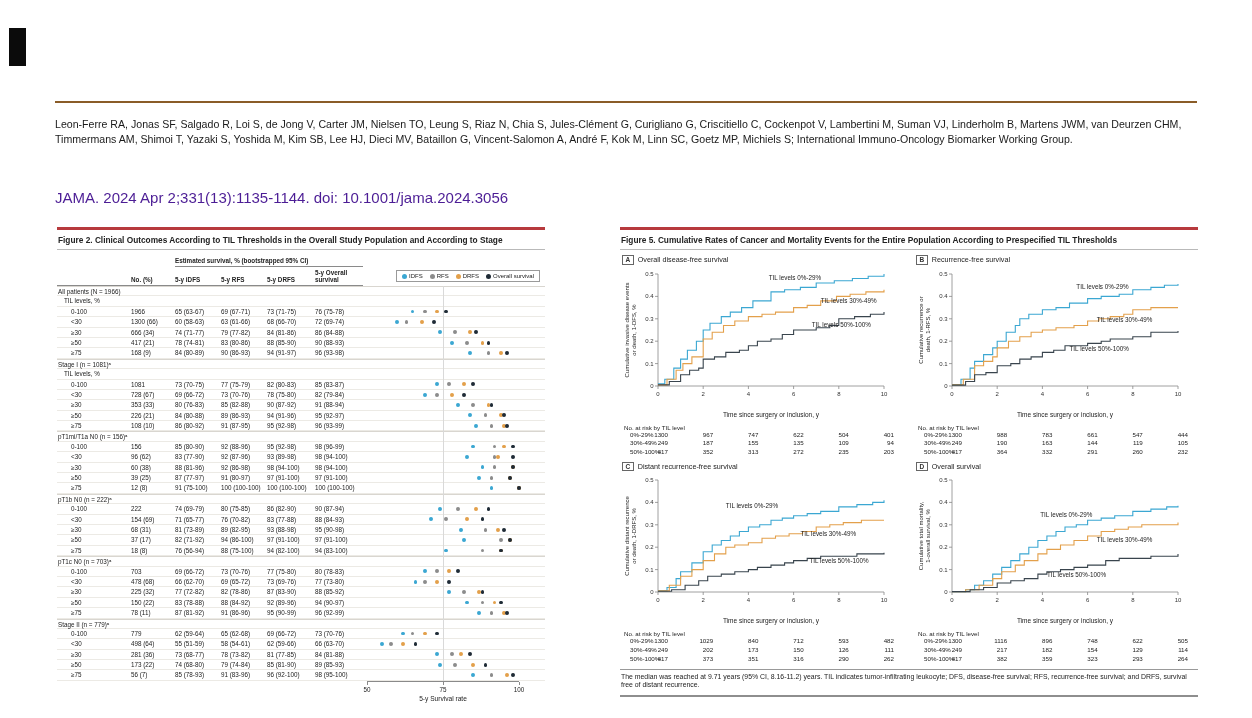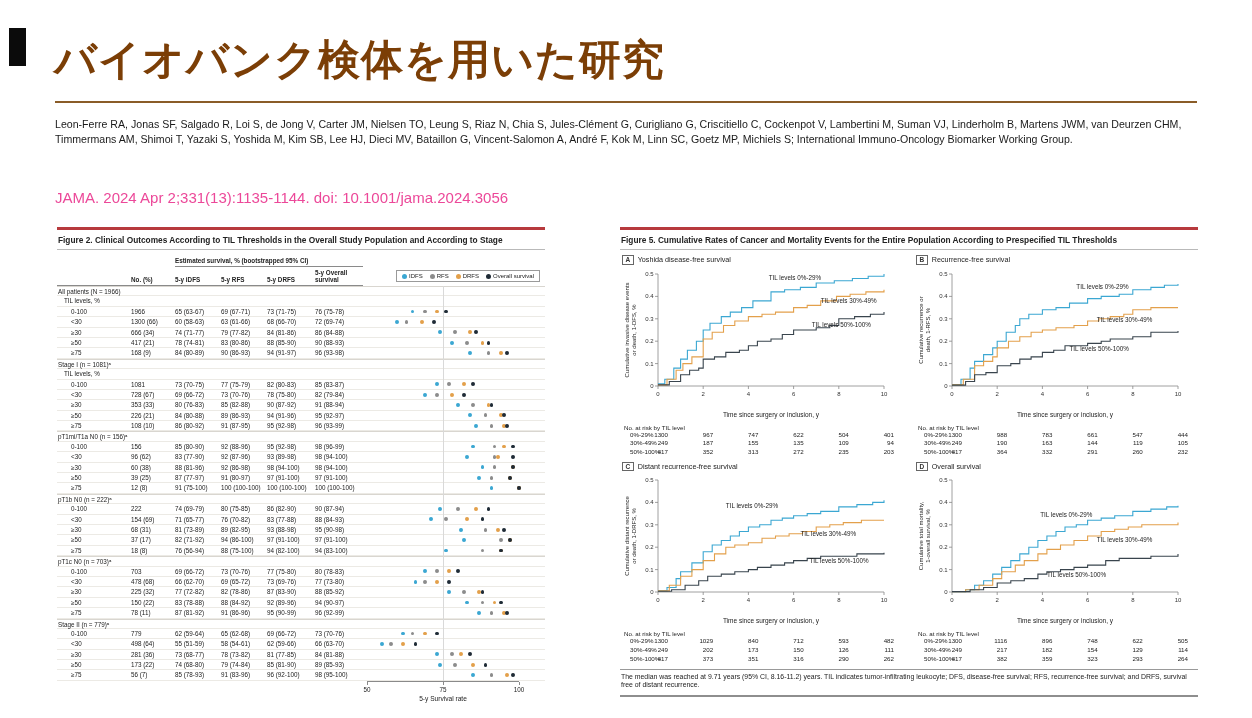--- a/index.html
+++ b/index.html
@@ -6,21 +6,21 @@
   html,body { background:#e9e9e9; }
   .slide { position:relative; width:1252px; height:718px; background:#ffffff;
            font-family:"Liberation Sans", sans-serif; overflow:hidden; }
   .corner { position:absolute; left:9px; top:28px; width:17px; height:38px; background:#0b0b0b; }
   .slide-title { position:absolute; left:54px; top:30px; font-size:42px; font-weight:bold;
                  color:#7b3e06; letter-spacing:1px; line-height:60px; }
   .title-rule { position:absolute; left:55px; top:101px; width:1142px; height:2px; background:#8a5c28; }
   .authors { position:absolute; left:55px; top:117px; width:1152px; font-size:10.6px;
              line-height:14.5px; color:#1a1a1a; }
   .paper-title { position:absolute; left:55px; top:161px; font-size:21px; font-weight:bold; color:#2b2b2b; }
-  .citation { position:absolute; left:55px; top:189px; font-size:15px; color:#ec4899; }
+  .citation { position:absolute; left:55px; top:189px; font-size:15px; color:#4c1d95; }
 
   .fig { position:absolute; top:227px; background:#fff; }
   .fig2 { left:57px; width:488px; height:480px; }
   .fig3 { left:620px; width:578px; height:480px; }
   .figrule { height:3px; background:#b73a3d; margin-bottom:3px; }
   .figtitle { font-size:8.3px; font-weight:bold; color:#222;
               border-bottom:1px solid #b9b9b9; padding:2px 2px 4px 1px; }
 
   
   .f2-head { margin-top:7px; font-size:6.3px; font-weight:bold; color:#222; width:306px; }
@@ -62,21 +62,20 @@
   .risk-lab { padding-left:8px; }
   .risk-v { position:absolute; top:0; width:28px; text-align:right; }
   .f3-footer { border-top:1px solid #999; border-bottom:2px solid #8e8e8e; margin-top:5px;
                padding:3px 2px 5px 1px; font-size:6.9px; line-height:8.6px; color:#222; }
 </style>
 </head>
 <body>
 
 <div class="slide">
   <div class="corner"></div>
-  <div class="slide-title">バイオバンク検体を用いた研究</div>
   <div class="title-rule"></div>
 
   <p class="authors"><span>Leon-Ferre RA, Jonas SF, Salgado R, Loi S, de Jong V, Carter JM, Nielsen TO, Leung S, Riaz N, Chia S, Jules-Clément G, Curigliano G, Criscitiello C, Cockenpot V, Lambertini M, Suman VJ, Linderholm B, Martens JWM, van Deurzen CHM,</span><br><span>Timmermans AM, Shimoi T, Yazaki S, Yoshida M, Kim SB, Lee HJ, Dieci MV, Bataillon G, Vincent-Salomon A, André F, Kok M, Linn SC, Goetz MP, Michiels S; International Immuno-Oncology Biomarker Working Group.</span></p>
   <p class="citation">JAMA. 2024 Apr 2;331(13):1135-1144. doi: 10.1001/jama.2024.3056</p>
 
   <div class="fig fig2">
     <div class="figrule"></div>
     <div class="figtitle">Figure 2. Clinical Outcomes According to TIL Thresholds in the Overall Study Population and According to Stage</div>
 
     <div class="f2-head">
@@ -567,21 +566,21 @@
       <span class="f2axl">5-y Survival rate</span>
     </div>
   </div>
 
   <div class="fig fig3">
     <div class="figrule"></div>
     <div class="figtitle">Figure 5. Cumulative Rates of Cancer and Mortality Events for the Entire Population According to Prespecified TIL Thresholds</div>
     <div class="f3-grid">
         <div class="f3panel"><div class="f3head">
             <span class="plbl">A</span>
-            <span class="ptitle">Yoshida disease-free survival</span>
+            <span class="ptitle">Overall disease-free survival</span>
           </div><svg width="272" height="154">
             <line x1="36" y1="8" x2="36" y2="120" stroke="#888" stroke-width="0.8"></line>
             <line x1="36" y1="120" x2="262" y2="120" stroke="#888" stroke-width="0.8"></line>
             <line x1="33" y1="120" x2="36" y2="120" stroke="#888" stroke-width="0.8"></line>
             <text x="31.5" y="122" text-anchor="end" font-size="6" fill="#333">0</text>
             <line x1="33" y1="97.60000000000001" x2="36" y2="97.60000000000001" stroke="#888" stroke-width="0.8"></line>
             <text x="31.5" y="99.60000000000001" text-anchor="end" font-size="6" fill="#333">0.1</text>
             <line x1="33" y1="75.2" x2="36" y2="75.2" stroke="#888" stroke-width="0.8"></line>
             <text x="31.5" y="77.2" text-anchor="end" font-size="6" fill="#333">0.2</text>
             <line x1="33" y1="52.800000000000004" x2="36" y2="52.800000000000004" stroke="#888" stroke-width="0.8"></line>

